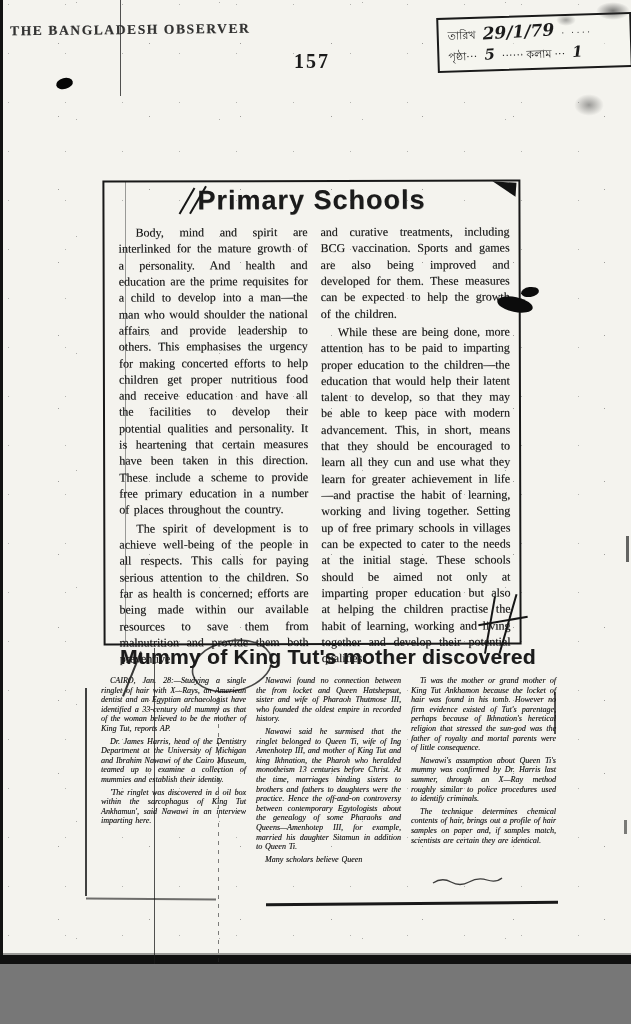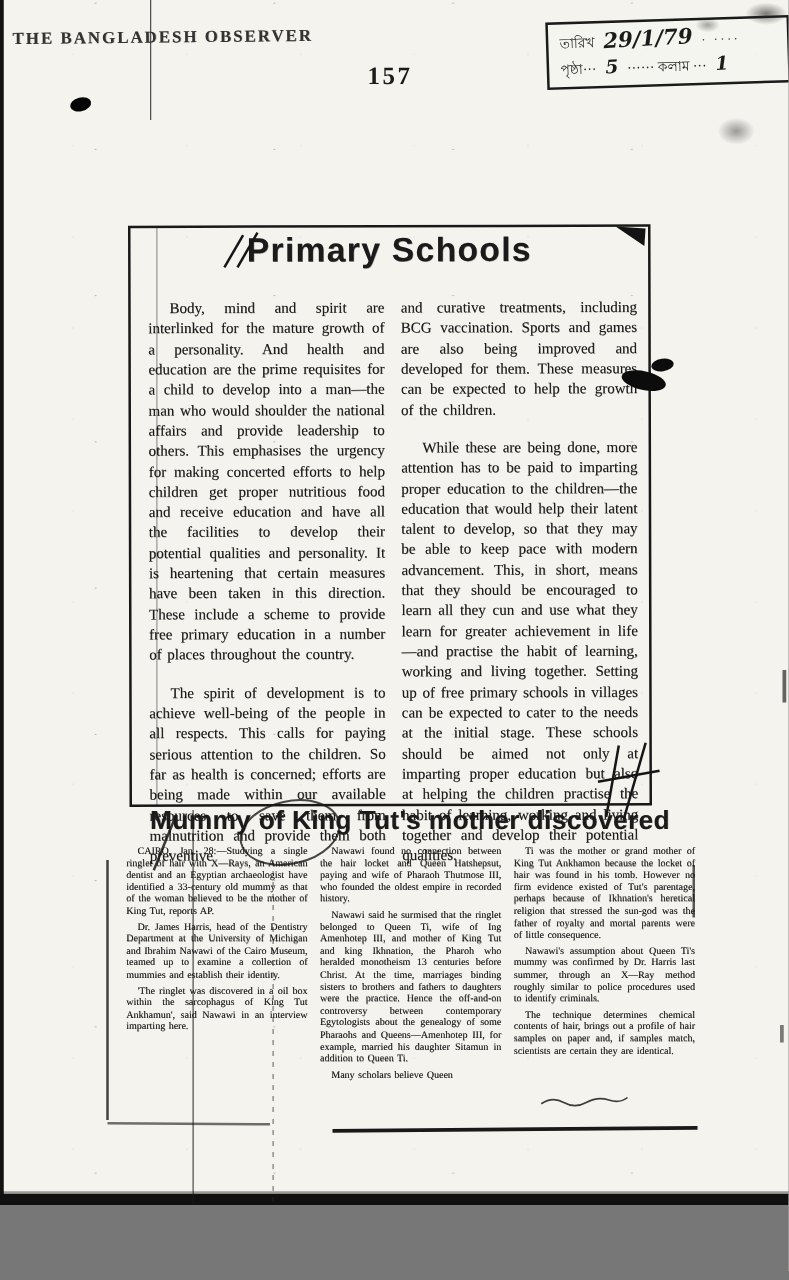--- a/index.html
+++ b/index.html
@@ -50,33 +50,33 @@
     border:2px solid #181818;transform:rotate(-.15deg);box-sizing:border-box;
   }
   .article1 h1{
     margin:3px 0 2px;text-align:center;
     font-family:"Liberation Sans",sans-serif;font-weight:bold;font-size:27px;letter-spacing:1px;
     text-shadow:.4px .4px 0 rgba(0,0,0,.4);
   }
   .a1-cols{display:flex;gap:13px;padding:6px 9px 0 14px;}
   .a1-col{flex:1;min-width:0;}
   .a1-col p{
-    margin:14px 0 2px;font-size:12px;line-height:1.36;text-align:justify;
+    margin:0 0 2px;font-size:12px;line-height:1.36;text-align:justify;
     text-indent:17px;word-spacing:1.5px;
     text-shadow:.25px .25px .3px rgba(0,0,0,.45);
   }
   p.noindent{text-indent:0;}
 
   
   .article2{position:absolute;left:86px;top:645px;width:470px;}
   .article2 h2{
     margin:0 0 7px 14px;font-family:"Liberation Sans",sans-serif;font-weight:bold;
     font-size:21px;letter-spacing:.3px;text-shadow:.4px .4px 0 rgba(0,0,0,.4);text-align:center;
   }
-  .a2-cols{display:flex;gap:10px;padding-left:15px;}
+  .a2-cols{display:flex;gap:10px;padding-left:15px;font-style:italic;}
   .a2-col{flex:1;min-width:0;}
   .a2-col p{
     margin:0 0 3px;font-size:8px;line-height:1.2;text-align:justify;text-indent:9px;
     word-spacing:.8px;text-shadow:.2px .2px .25px rgba(0,0,0,.5);
   }
   .a2-left-border{position:absolute;left:85px;top:688px;width:2px;height:208px;background:rgba(20,20,20,.8);}
   .a2-right-border{position:absolute;left:554px;top:692px;width:2px;height:42px;background:rgba(20,20,20,.7);}
   .a2-rule{position:absolute;left:266px;top:902px;width:292px;height:3px;background:#191919;transform:rotate(-.5deg);}
   .a2-rule-left{position:absolute;left:86px;top:898px;width:130px;height:2px;background:rgba(20,20,20,.6);transform:rotate(.4deg);}
 
@@ -135,21 +135,21 @@
 
   <section class="article2">
     <h2>Mummy of King Tut's mother discovered</h2>
     <div class="a2-cols">
       <div class="a2-col">
         <p>CAIRO, Jan. 28:—Studying a single ringlet of hair with X—Rays, an American dentist and an Egyptian archaeologist have identified a 33-century old mummy as that of the woman believed to be the mother of King Tut, reports AP.</p>
         <p>Dr. James Harris, head of the Dentistry Department at the University of Michigan and Ibrahim Nawawi of the Cairo Museum, teamed up to examine a collection of mummies and establish their identity.</p>
         <p>'The ringlet was discovered in a oil box within the sarcophagus of King Tut Ankhamun', said Nawawi in an interview imparting here.</p>
       </div>
       <div class="a2-col">
-        <p class="noindent">Nawawi found no connection between the hair locket and Queen Hatshepsut, paying and wife of Pharaoh Thutmose III, who founded the oldest empire in recorded history.</p>
+        <p class="noindent">Nawawi found no connection between the from locket and Queen Hatshepsut, sister and wife of Pharaoh Thutmose III, who founded the oldest empire in recorded history.</p>
         <p>Nawawi said he surmised that the ringlet belonged to Queen Ti, wife of Ing Amenhotep III, and mother of King Tut and king Ikhnation, the Pharoh who heralded monotheism 13 centuries before Christ. At the time, marriages binding sisters to brothers and fathers to daughters were the practice. Hence the off-and-on controversy between contemporary Egytologists about the genealogy of some Pharaohs and Queens—Amenhotep III, for example, married his daughter Sitamun in addition to Queen Ti.</p>
         <p>Many scholars believe Queen</p>
       </div>
       <div class="a2-col">
         <p class="noindent">Ti was the mother or grand mother of King Tut Ankhamon because the locket of hair was found in his tomb. However no firm evidence existed of Tut's parentage, perhaps because of Ikhnation's heretical religion that stressed the sun-god was the father of royalty and mortal parents were of little consequence.</p>
         <p>Nawawi's assumption about Queen Ti's mummy was confirmed by Dr. Harris last summer, through an X—Ray method roughly similar to police procedures used to identify criminals.</p>
         <p>The technique determines chemical contents of hair, brings out a profile of hair samples on paper and, if samples match, scientists are certain they are identical.</p>
       </div>
     </div>
   </section>

